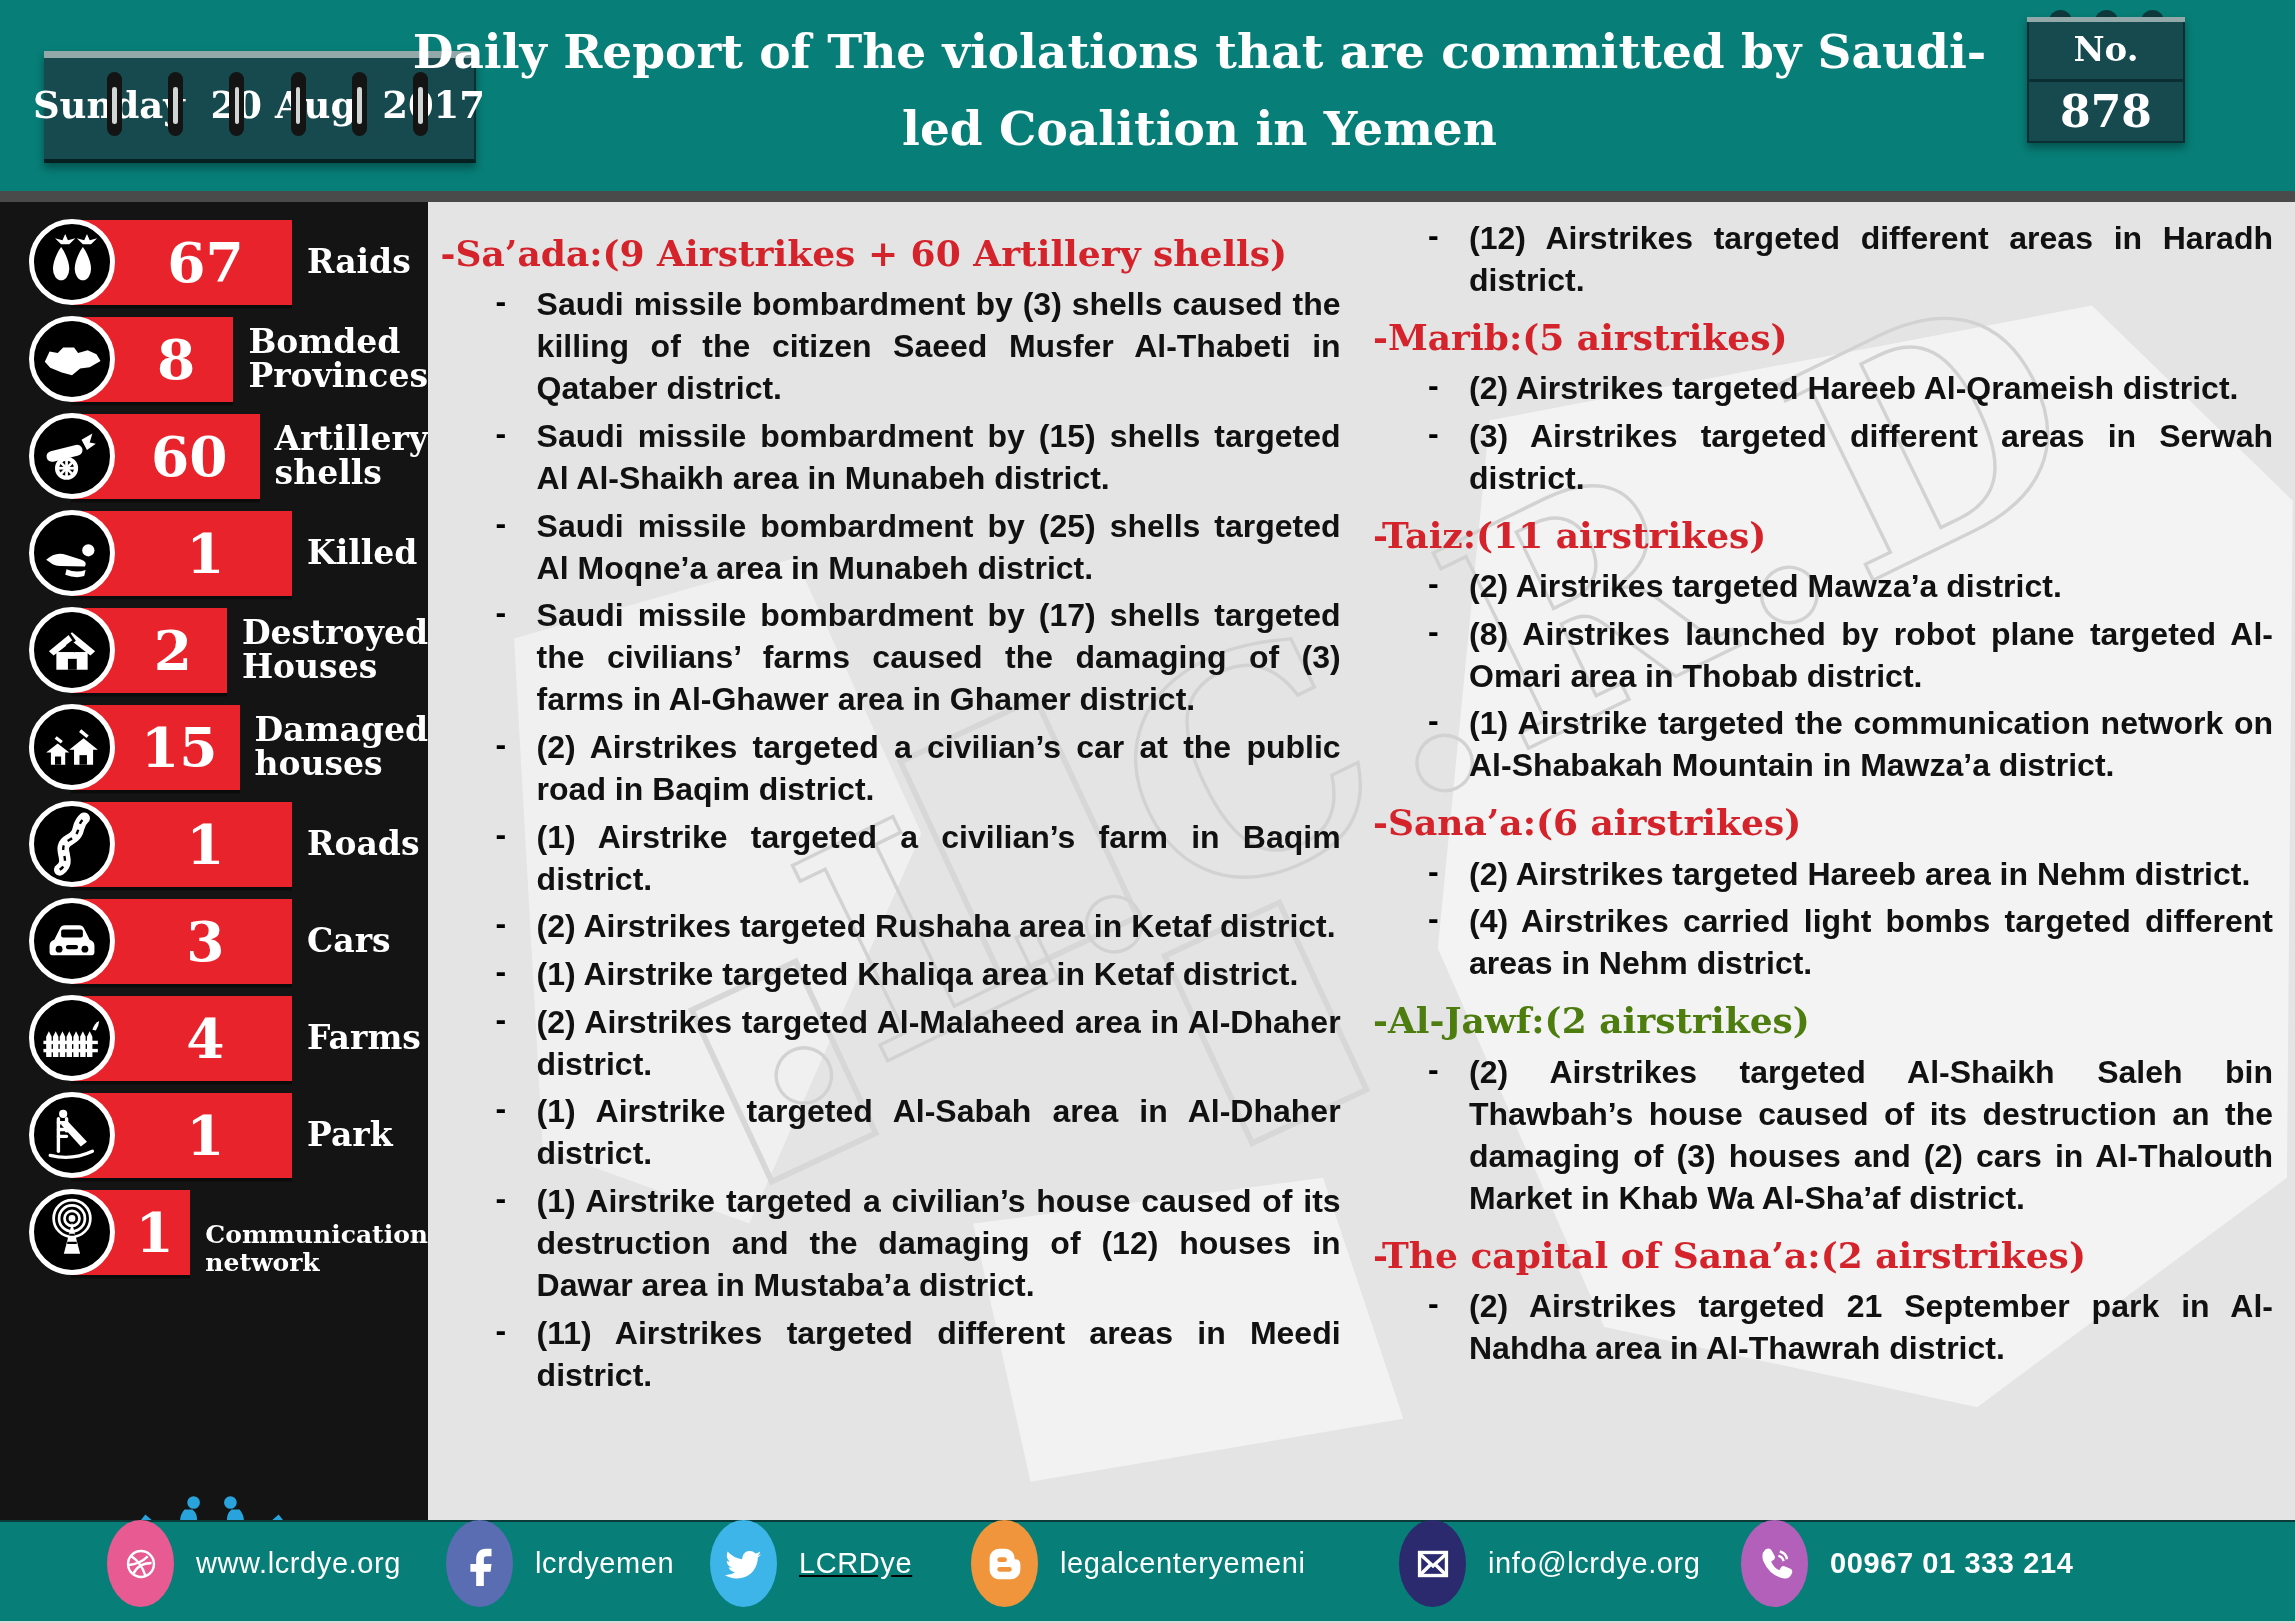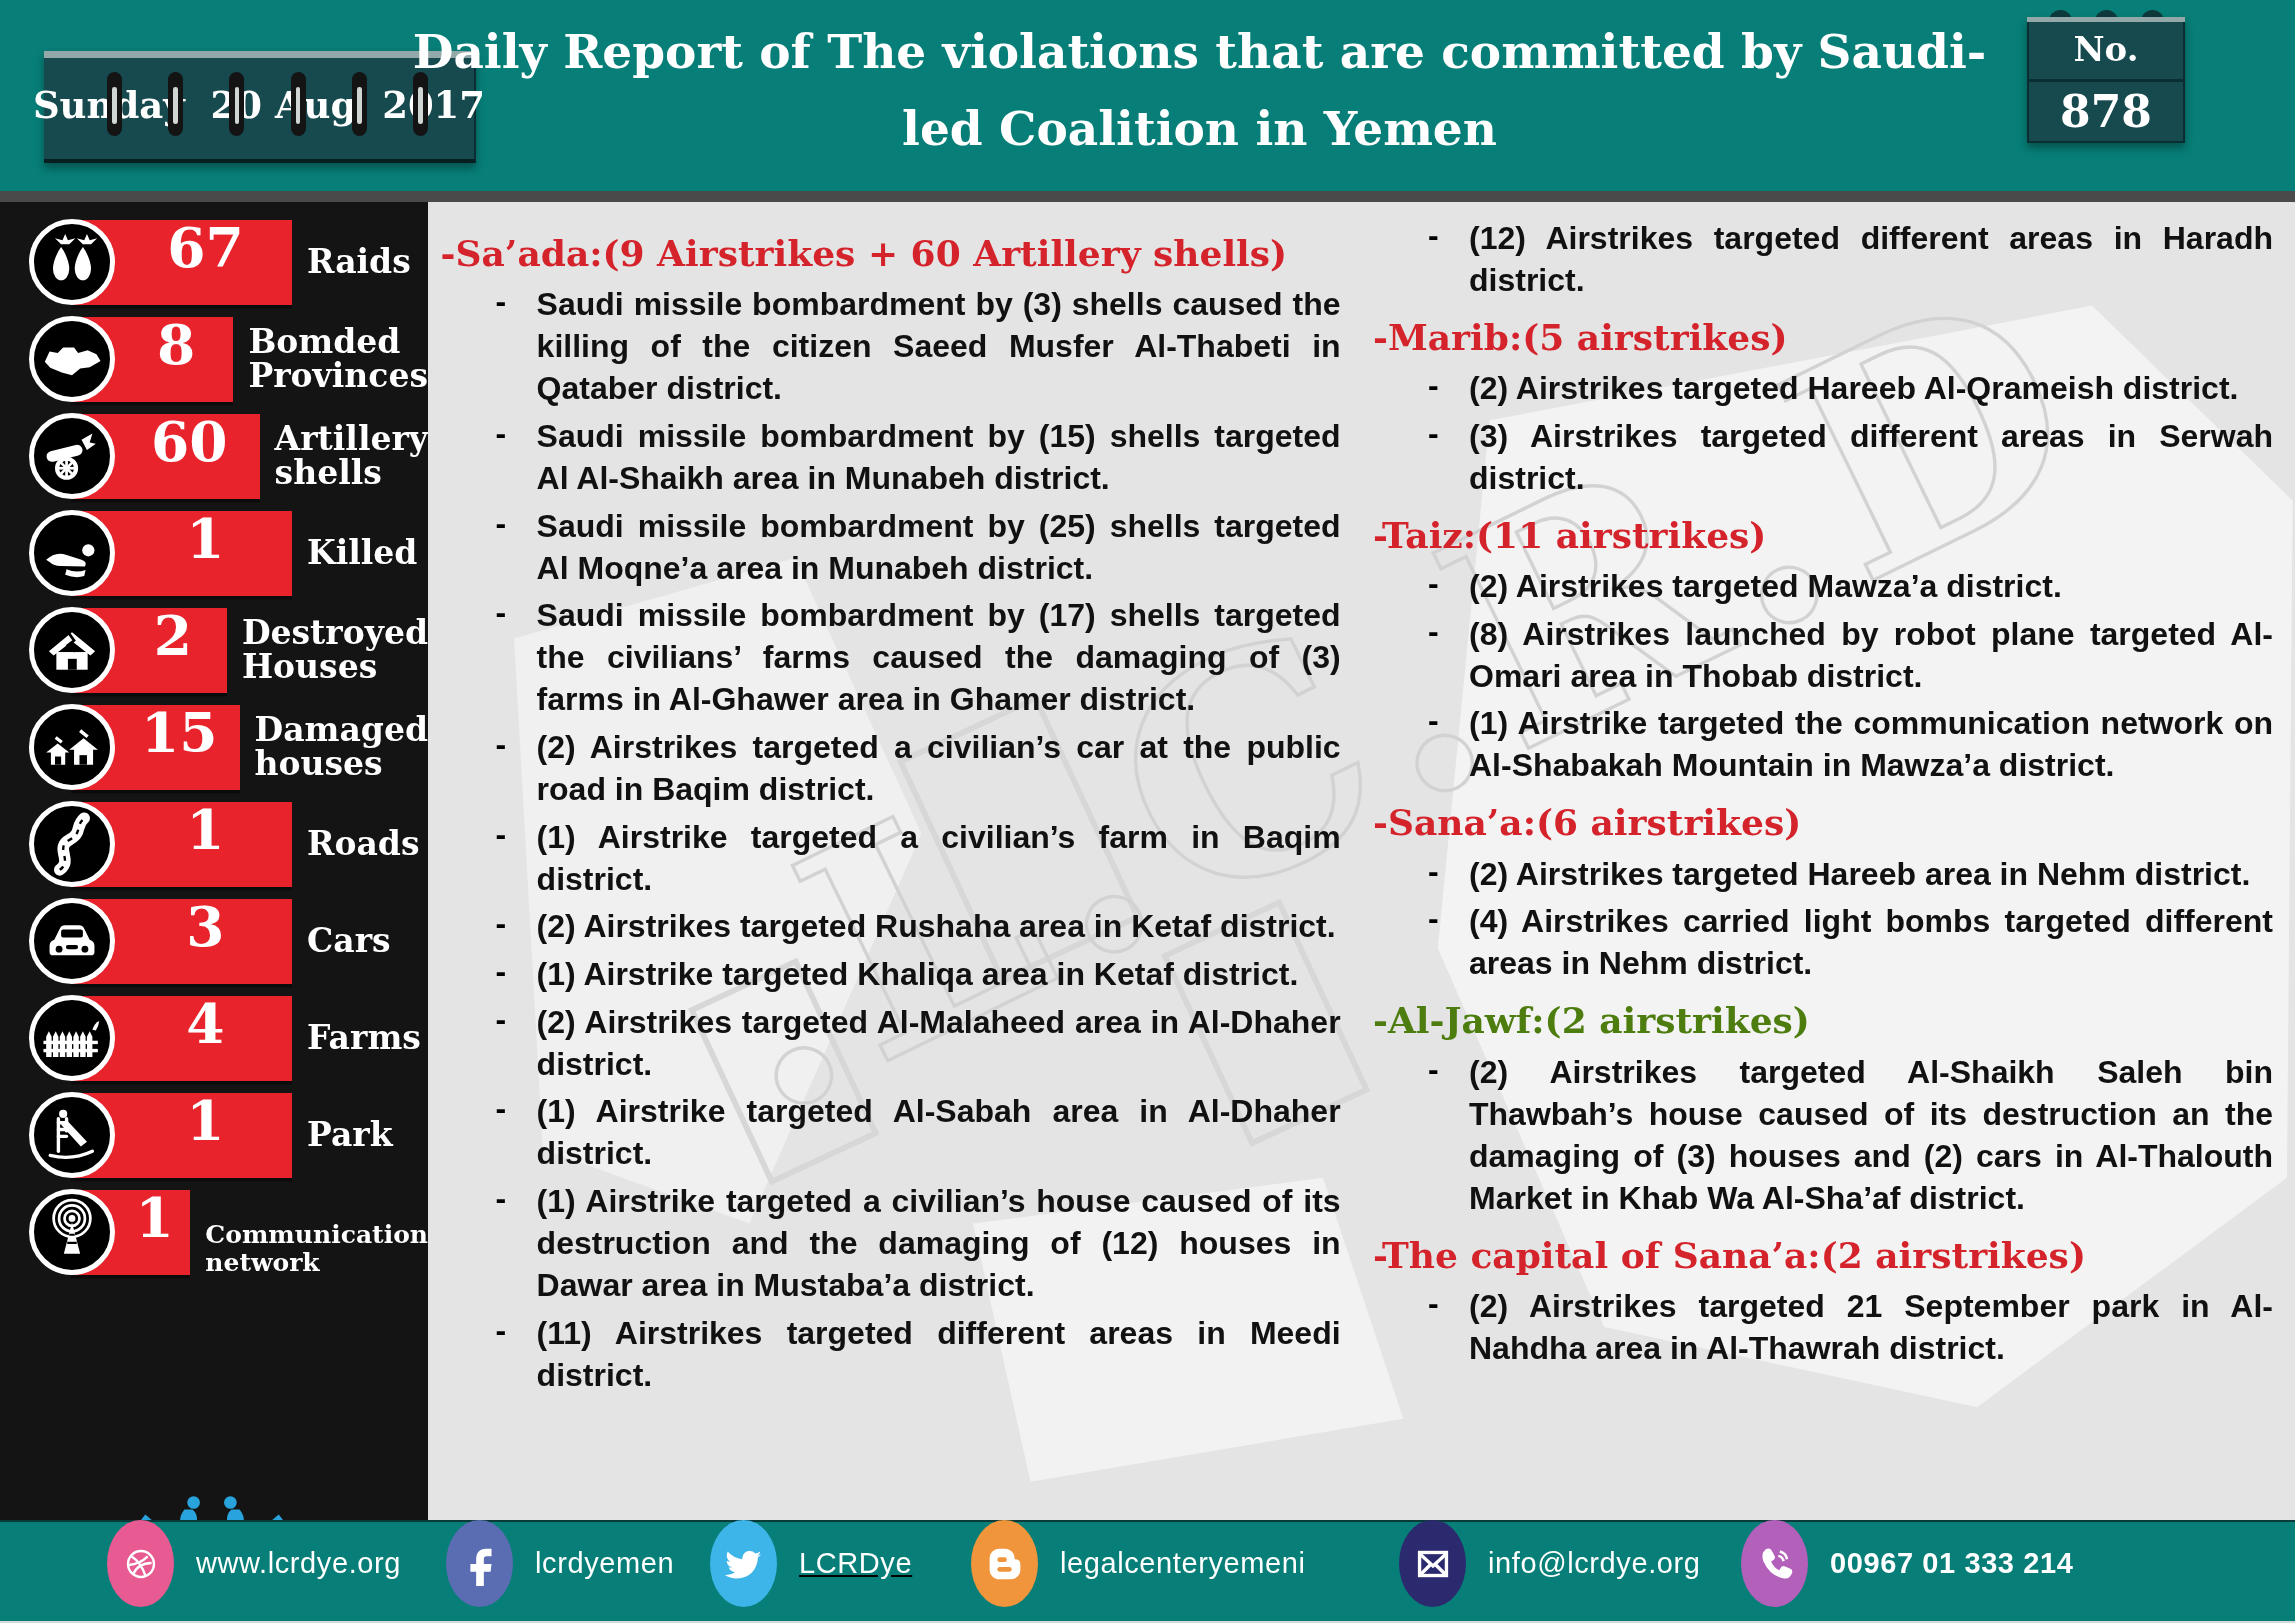--- a/index.html
+++ b/index.html
@@ -44,21 +44,21 @@
   .sidebar{position:absolute;top:202px;left:0;width:428px;height:1318px;background:#141414;}
   .stats{position:absolute;top:11.5px;left:0;width:428px;}
   .stat-row{height:97px;display:flex;align-items:center;padding-left:29px;position:relative;}
   .stat-icon{
     width:86px;height:86px;border-radius:50%;background:#000;border:5.2px solid #fff;
     box-sizing:border-box;flex:0 0 auto;z-index:2;display:flex;align-items:center;justify-content:center;
   }
   .stat-icon svg{width:68px;height:68px;}
   .stat-badge{
     margin-left:-44px;width:173px;height:85px;background:#e8232b;z-index:1;
-    display:flex;justify-content:center;padding-left:48px;
+    display:flex;align-items:center;justify-content:center;padding-left:48px;
     box-shadow:0 3.4px 0 rgba(0,0,0,.45);
   }
   .stat-value{color:#fff;font-family:"DejaVu Serif",serif;font-weight:bold;font-size:55px;line-height:1;}
   .stat-label{margin-left:15px;color:#fff;font-family:"DejaVu Serif",serif;font-weight:bold;font-size:33px;line-height:34px;}
   .stat-label.small{font-size:25px;line-height:27.5px;margin-top:33px;}
 
   .logo{position:absolute;left:49px;top:1281px;width:326px;height:241px;}
 
   
   .content{position:absolute;top:202px;left:428px;width:1867px;height:1318px;background:#e4e4e4;overflow:hidden;}

